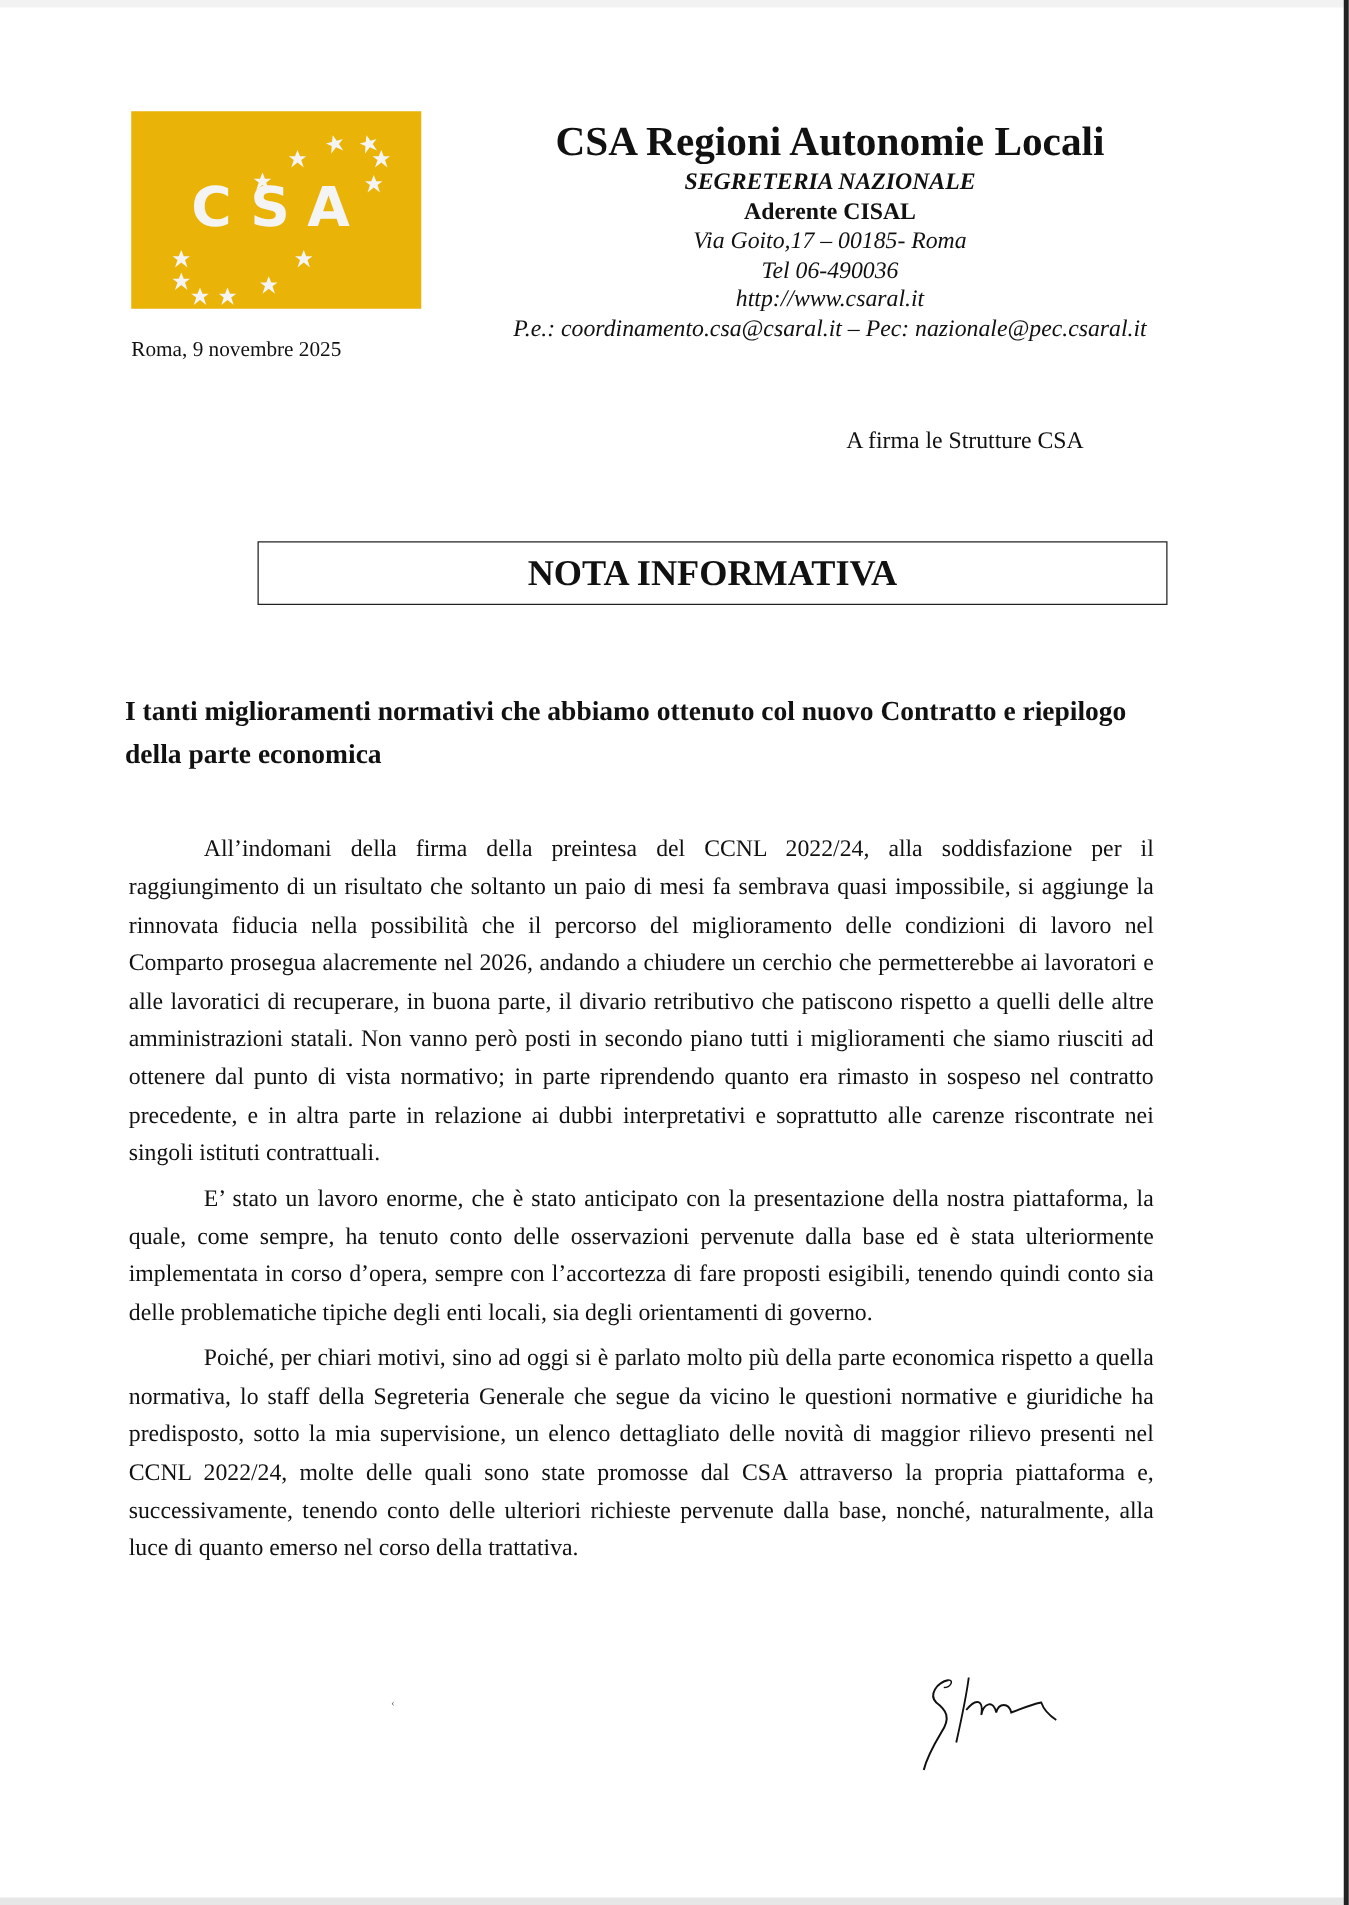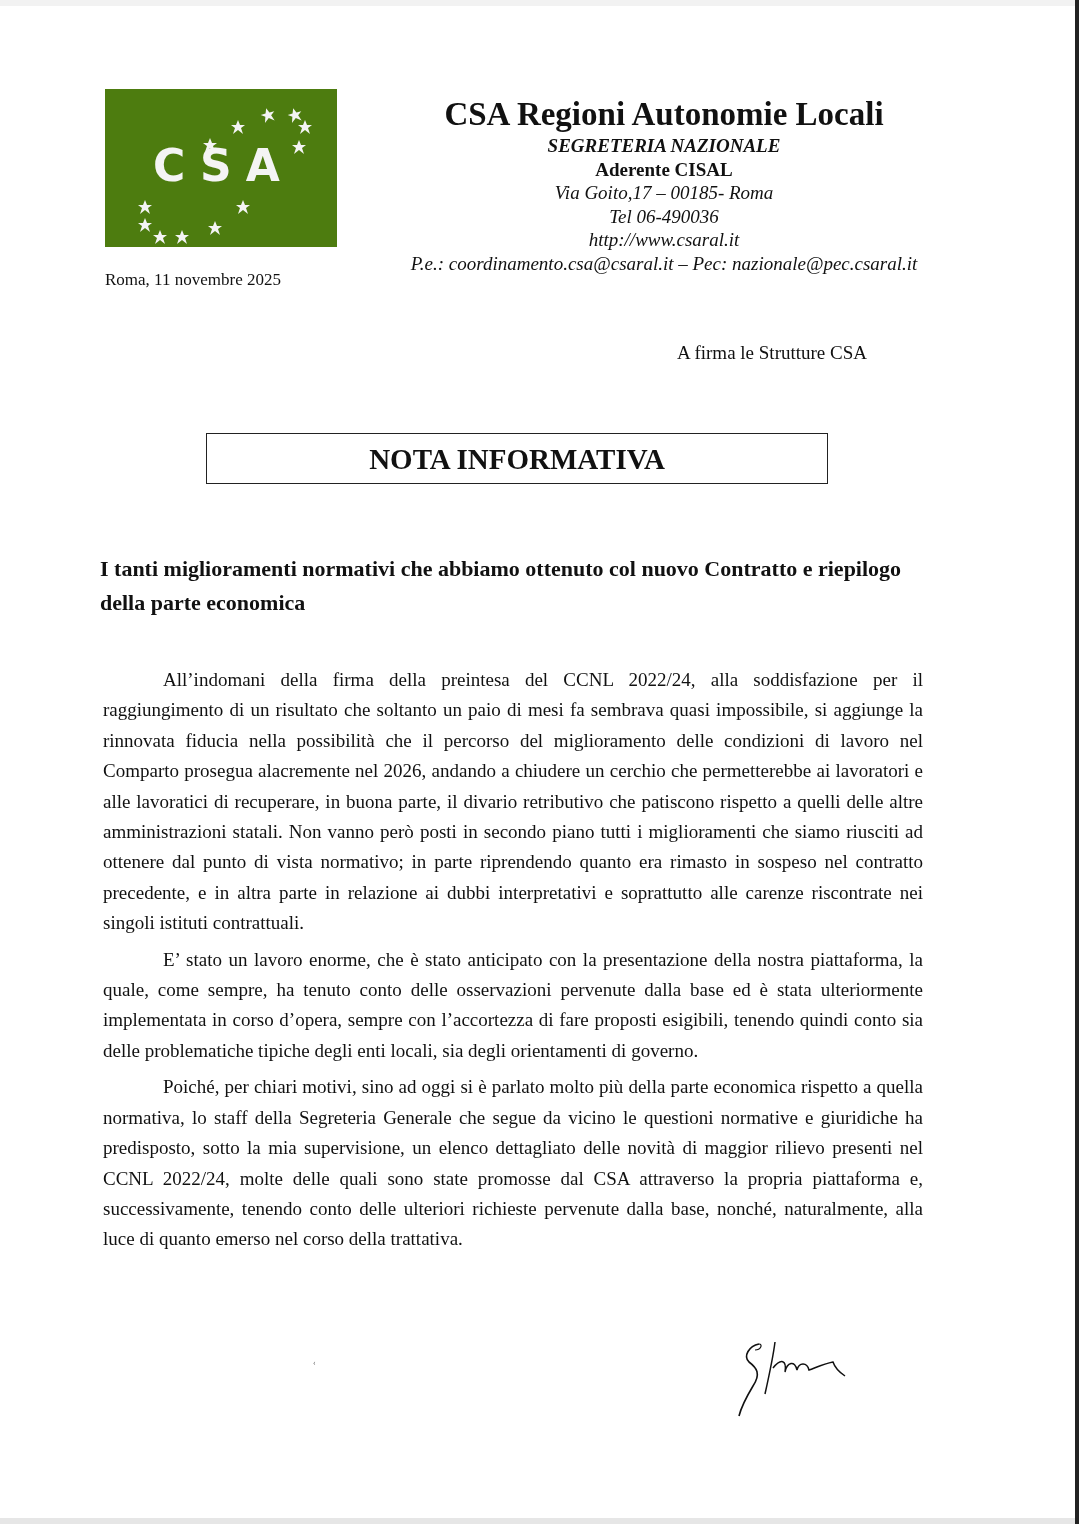--- a/index.html
+++ b/index.html
@@ -5,35 +5,35 @@
   html, body { margin: 0; padding: 0; }
   body {
     width: 1079px; height: 1524px; position: relative; overflow: hidden;
     background: #ffffff; font-family: "Liberation Serif", serif; color: #111;
   }
   .page { position: absolute; left: 0; top: 0; width: 1075px; height: 1518px; background: #fff; }
   .top-edge { position: absolute; left: 0; top: 0; width: 1075px; height: 6px; background: #f2f2f2; }
   .right-edge { position: absolute; left: 1075px; top: 0; width: 4px; height: 1524px; background: #222; }
   .bottom-edge { position: absolute; left: 0; top: 1518px; width: 1075px; height: 6px; background: #e6e6e6; }
 
-  .logo { position: absolute; left: 105px; top: 89px; width: 232px; height: 158px; background: #4d7c0f; }
+  .logo { position: absolute; left: 105px; top: 89px; width: 232px; height: 158px; background: #eab308; }
   .logo svg { width: 100%; height: 100%; display: block; }
 
   .org { position: absolute; left: 364px; top: 94px; width: 600px; text-align: center; }
   .org-name { font-size: 33px; font-weight: bold; line-height: 40px; margin-left: 0; }
   .org-line { font-size: 19px; line-height: 23.5px; }
   .org-line.bold { font-weight: bold; }
   .org-line.italic { font-style: italic; }
   .org-line.bolditalic { font-weight: bold; font-style: italic; }
 
   .date { position: absolute; left: 105px; top: 270px; font-size: 17px; }
   .recipient { position: absolute; left: 677px; top: 342px; font-size: 19px; }
 
   .title-box {
-    position: absolute; left: 206px; top: 433px; width: 622px; height: 51px;
+    position: absolute; left: 206px; top: 433px; width: 728px; height: 51px;
     border: 1.5px solid #222; text-align: center; box-sizing: border-box;
   }
   .title-box span { font-size: 29px; font-weight: bold; line-height: 50px; }
 
   .subject { position: absolute; left: 100px; top: 552px; width: 828px; text-align: left;
     font-size: 22px; font-weight: bold; line-height: 34px; }
 
   .body { position: absolute; left: 103px; top: 665px; width: 820px; font-size: 19px; line-height: 30.4px; text-align: justify; }
   .body p { margin: 0 0 6px 0; text-indent: 60px; }
 
@@ -72,21 +72,21 @@
   <div class="org">
     <div class="org-name">CSA Regioni Autonomie Locali</div>
     <div class="org-line bolditalic">SEGRETERIA NAZIONALE</div>
     <div class="org-line bold">Aderente CISAL</div>
     <div class="org-line italic">Via Goito,17 – 00185- Roma</div>
     <div class="org-line italic">Tel 06-490036</div>
     <div class="org-line italic">http://www.csaral.it</div>
     <div class="org-line italic">P.e.: coordinamento.csa@csaral.it – Pec: nazionale@pec.csaral.it</div>
   </div>
 
-  <div class="date">Roma, 11 novembre 2025</div>
+  <div class="date">Roma, 9 novembre 2025</div>
   <div class="recipient">A firma le Strutture CSA</div>
 
   <div class="title-box">
     <span>NOTA INFORMATIVA</span>
   </div>
 
   <div class="subject">I tanti miglioramenti normativi che abbiamo ottenuto col nuovo Contratto e riepilogo della parte economica</div>
 
   <div class="body">
     <p>All’indomani della firma della preintesa del CCNL 2022/24, alla soddisfazione per il raggiungimento di un risultato che soltanto un paio di mesi fa sembrava quasi impossibile, si aggiunge la rinnovata fiducia nella possibilità che il percorso del miglioramento delle condizioni di lavoro nel Comparto prosegua alacremente nel 2026, andando a chiudere un cerchio che permetterebbe ai lavoratori e alle lavoratici di recuperare, in buona parte, il divario retributivo che patiscono rispetto a quelli delle altre amministrazioni statali. Non vanno però posti in secondo piano tutti i miglioramenti che siamo riusciti ad ottenere dal punto di vista normativo; in parte riprendendo quanto era rimasto in sospeso nel contratto precedente, e in altra parte in relazione ai dubbi interpretativi e soprattutto alle carenze riscontrate nei singoli istituti contrattuali.</p>

